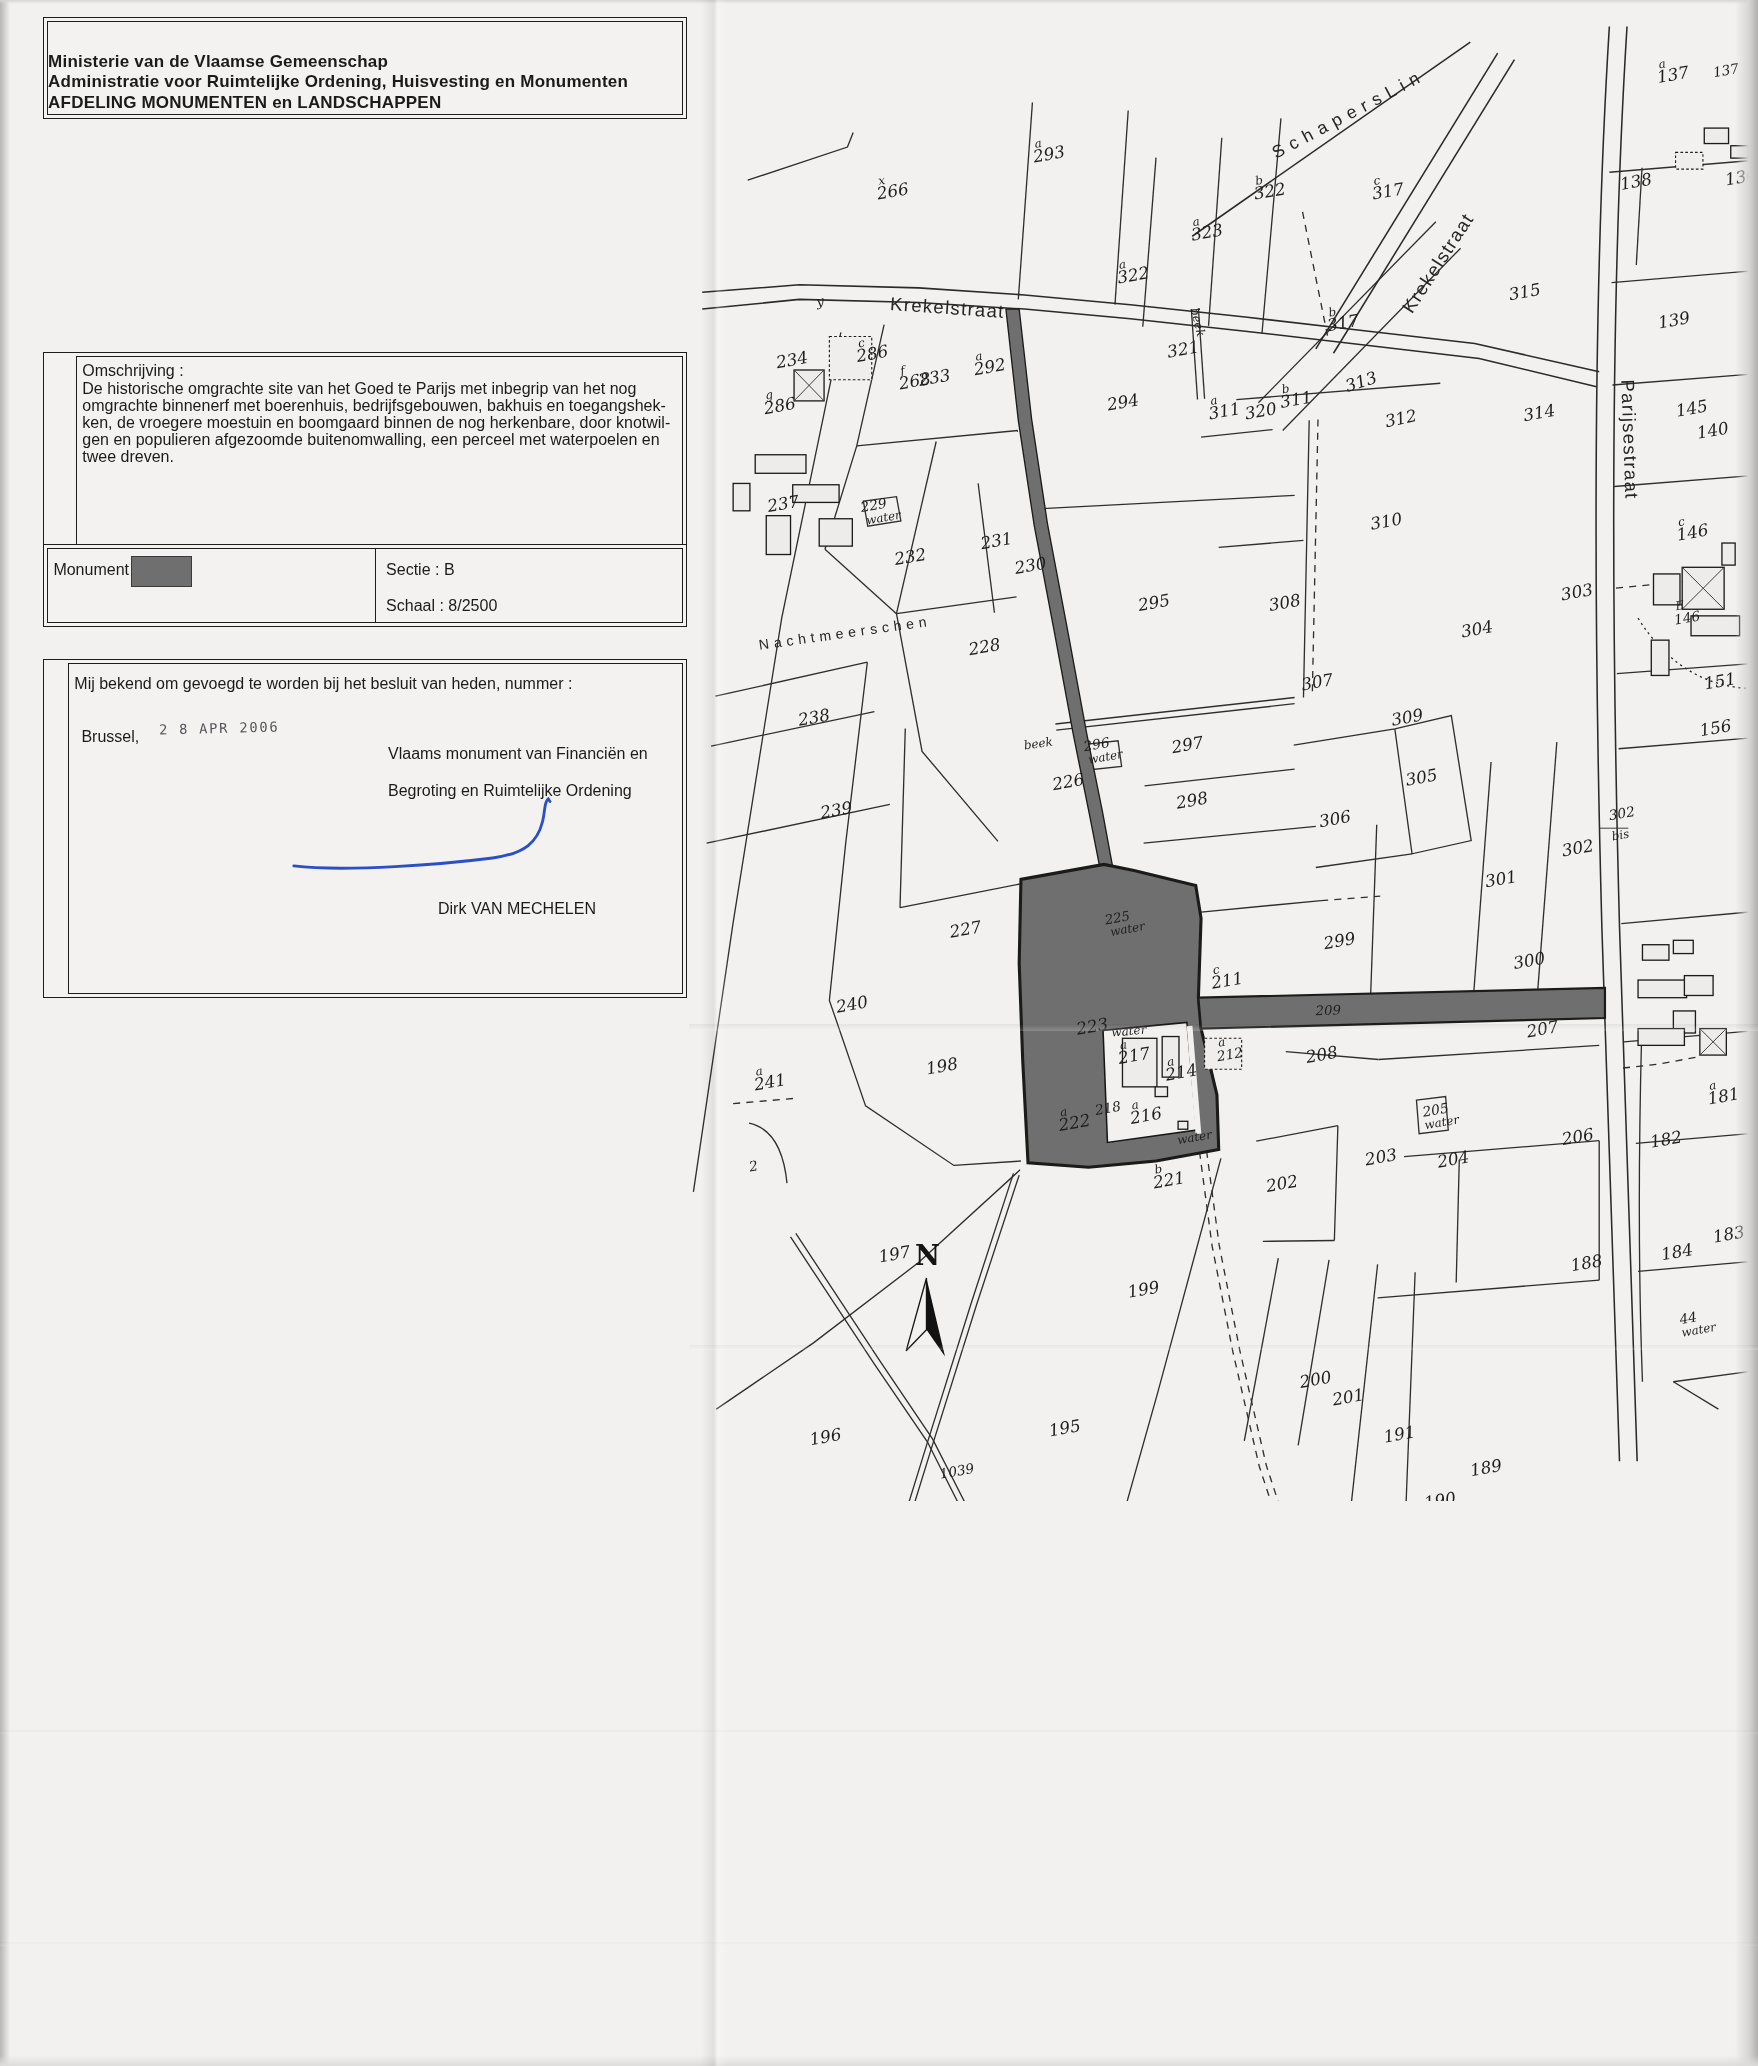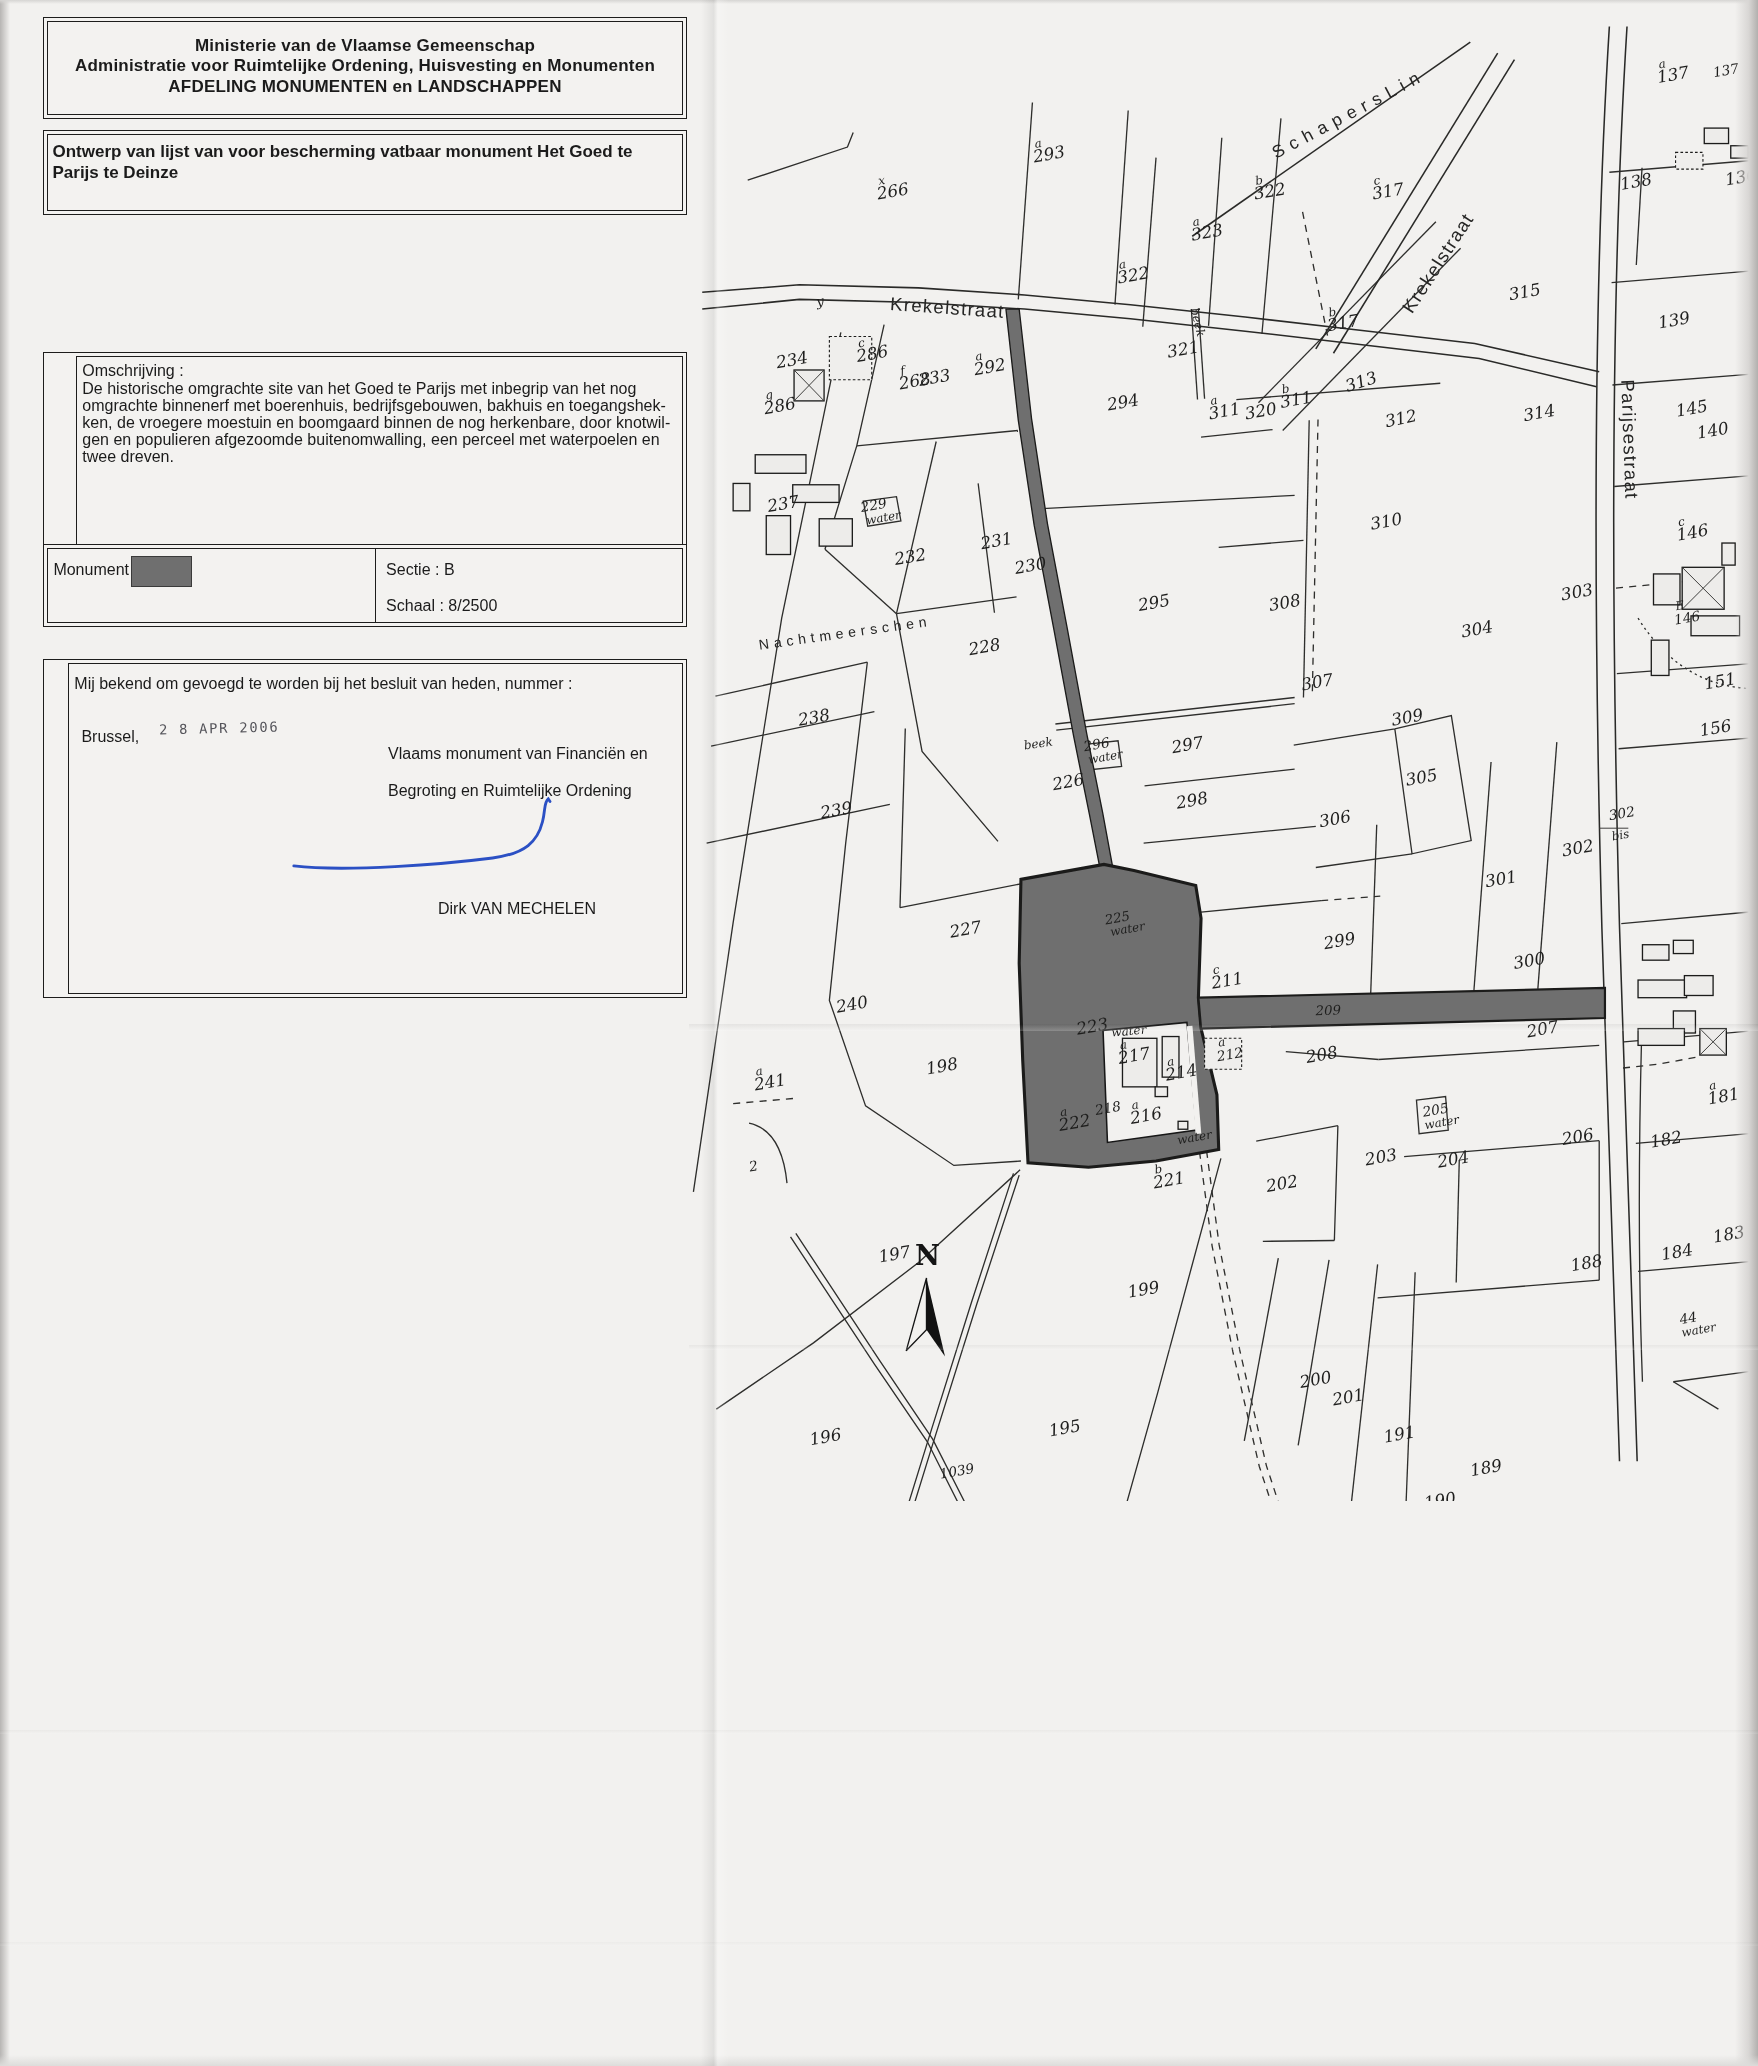--- a/index.html
+++ b/index.html
@@ -14,21 +14,21 @@
   #fold1{left:701px;top:0;width:28px;height:100%;background:linear-gradient(90deg,rgba(0,0,0,0),rgba(0,0,0,0.07) 45%,rgba(255,255,255,0.25) 60%,rgba(0,0,0,0));}
   #fold2{left:689px;top:1024px;width:1070px;height:7px;background:linear-gradient(180deg,rgba(0,0,0,0.055),rgba(255,255,255,0.2));}
   #fold3{left:689px;top:1345px;width:1070px;height:5.3px;background:linear-gradient(180deg,rgba(0,0,0,0.045),rgba(255,255,255,0.18));}
   #fold4{left:0;top:1730px;width:100%;height:4.4px;background:linear-gradient(180deg,rgba(0,0,0,0.03),rgba(255,255,255,0.12));}
   #fold5{left:0;top:1942px;width:100%;height:4.4px;background:linear-gradient(180deg,rgba(0,0,0,0.025),rgba(255,255,255,0.1));}
   
   .dbox{position:absolute;border:1.8px solid #1d1d1c;background:#f3f2f0;box-sizing:border-box;padding:3.1px;}
   .dbox-in{position:relative;border:1.3px solid #1d1d1c;width:100%;height:100%;box-sizing:border-box;}
   .btxt{position:absolute;white-space:pre;}
   .bold{font-weight:bold;}
-  .c{text-align:center;width:100%;}
+  .c{width:100%;margin-top:16px;}
   #box1 .btxt{font-size:17px;letter-spacing:0.2px;}
   #box2 .btxt{font-size:17px;line-height:21px;white-space:normal;}
   #box3 .btxt,#box4 .btxt,#box5 .btxt,#box6 .btxt{font-size:16px;}
   #box4 .desc{line-height:17px;}
   .vdiv{position:absolute;top:0;width:1.3px;height:100%;background:#1d1d1c;}
   .swatch{position:absolute;background:#6f6f6f;border:0.9px solid #3a3a3a;}
   .stamp{position:absolute;font-family:"DejaVu Sans Mono",monospace;color:#54545a;letter-spacing:1.8px;
          font-size:13.7px;transform:rotate(-1.5deg);}
   
   .ml{fill:#1e1e1d;}
@@ -57,25 +57,20 @@
 <div id="page">
 
   <div class="dbox" id="box1" style="left:43px;top:17px;width:644px;height:102px;">
     <div class="dbox-in">
       <div class="btxt bold c" style="top:14px;">Ministerie van de Vlaamse Gemeenschap</div>
       <div class="btxt bold c" style="top:34px;">Administratie voor Ruimtelijke Ordening, Huisvesting en Monumenten</div>
       <div class="btxt bold c" style="top:55px;">AFDELING MONUMENTEN en LANDSCHAPPEN</div>
     </div>
   </div>
 
-  <div class="dbox" id="box2" style="left:43px;top:130px;width:644px;height:85px;">
-    <div class="dbox-in">
-      <div class="btxt bold" style="top:6.2px;left:4.4px;width:616px;">Ontwerp van lijst van voor bescherming vatbaar monument Het Goed te Parijs te Deinze</div>
-    </div>
-  </div>
 
 
   <div class="dbox" id="box4" style="left:43px;top:352px;width:644px;height:204px;padding-left:32px;">
     <div class="dbox-in">
       <div class="btxt" style="top:5.3px;left:5.3px;">Omschrijving :</div>
       <div class="btxt desc" style="top:23px;left:5.3px;width:614px;"><div>De historische omgrachte site van het Goed te Parijs met inbegrip van het nog</div><div>omgrachte binnenerf met boerenhuis, bedrijfsgebouwen, bakhuis en toegangshek-</div><div>ken, de vroegere moestuin en boomgaard binnen de nog herkenbare, door knotwil-</div><div>gen en populieren afgezoomde buitenomwalling, een perceel met waterpoelen en</div><div>twee dreven.</div></div>
     </div>
   </div>
 
   <div class="dbox" id="box5" style="left:43px;top:544px;width:644px;height:83px;">

